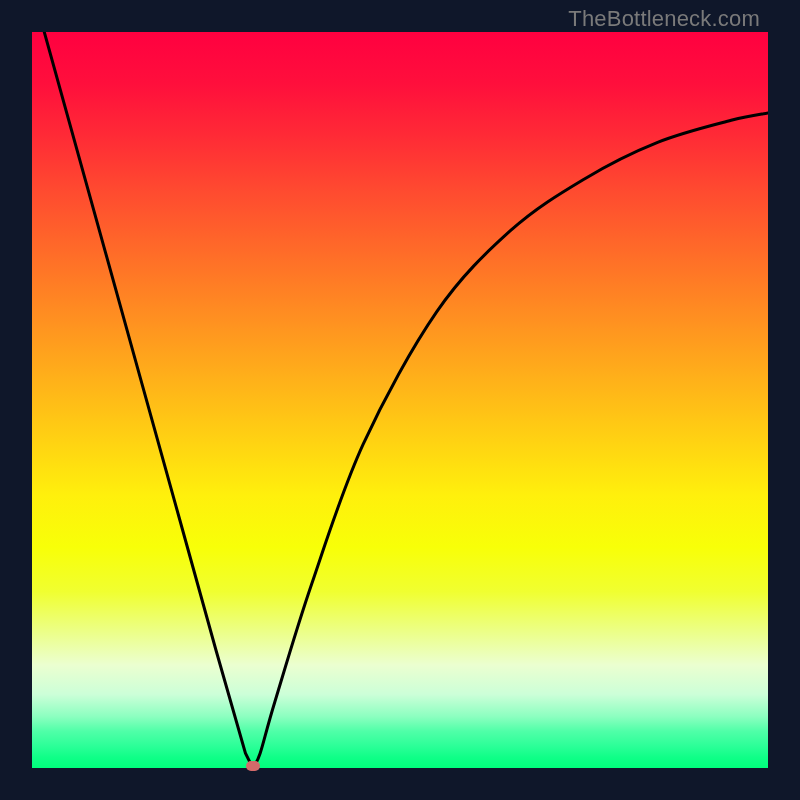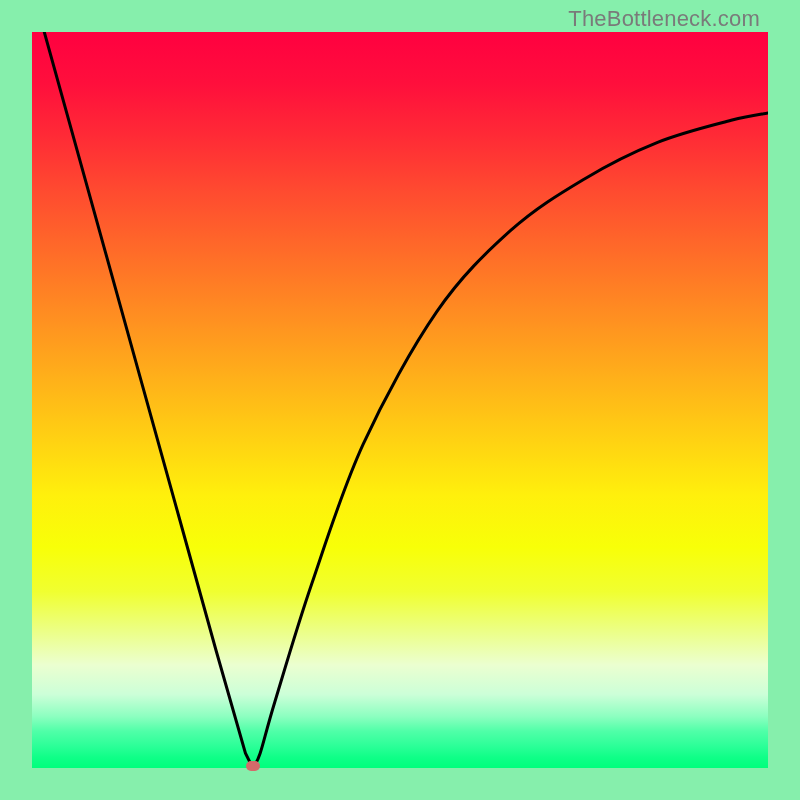--- a/index.html
+++ b/index.html
@@ -1,20 +1,20 @@
 <!DOCTYPE html>
 <html><head>
 <meta charset="utf-8">
 <style>
   * { margin: 0; padding: 0; box-sizing: border-box; }
   body { width: 800px; height: 800px; background: #000; position: relative; font-family: Arial, sans-serif; }
   .frame {
     position: absolute;
     top: 0; left: 0; width: 800px; height: 800px;
-    background: #86efac;
+    background: #0f172a;
   }
   .plot-area {
     position: absolute;
     left: 32px; top: 32px;
     width: 736px; height: 736px;
     background: linear-gradient(to bottom,
       #ff0040 0%,
       #ff0f3c 7%,
       #ff2a36 14%,
       #ff4830 21%,

